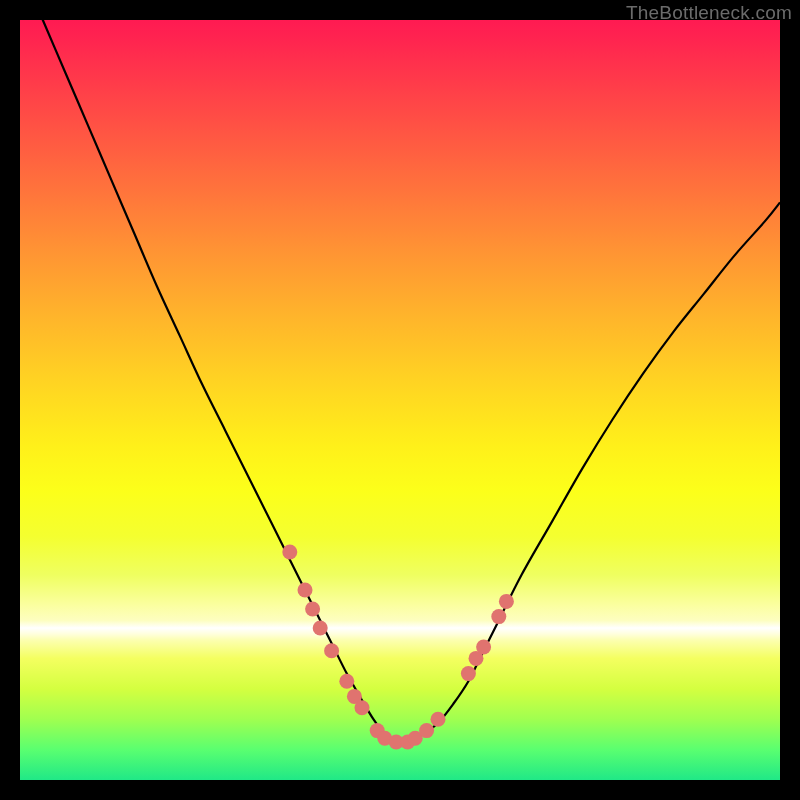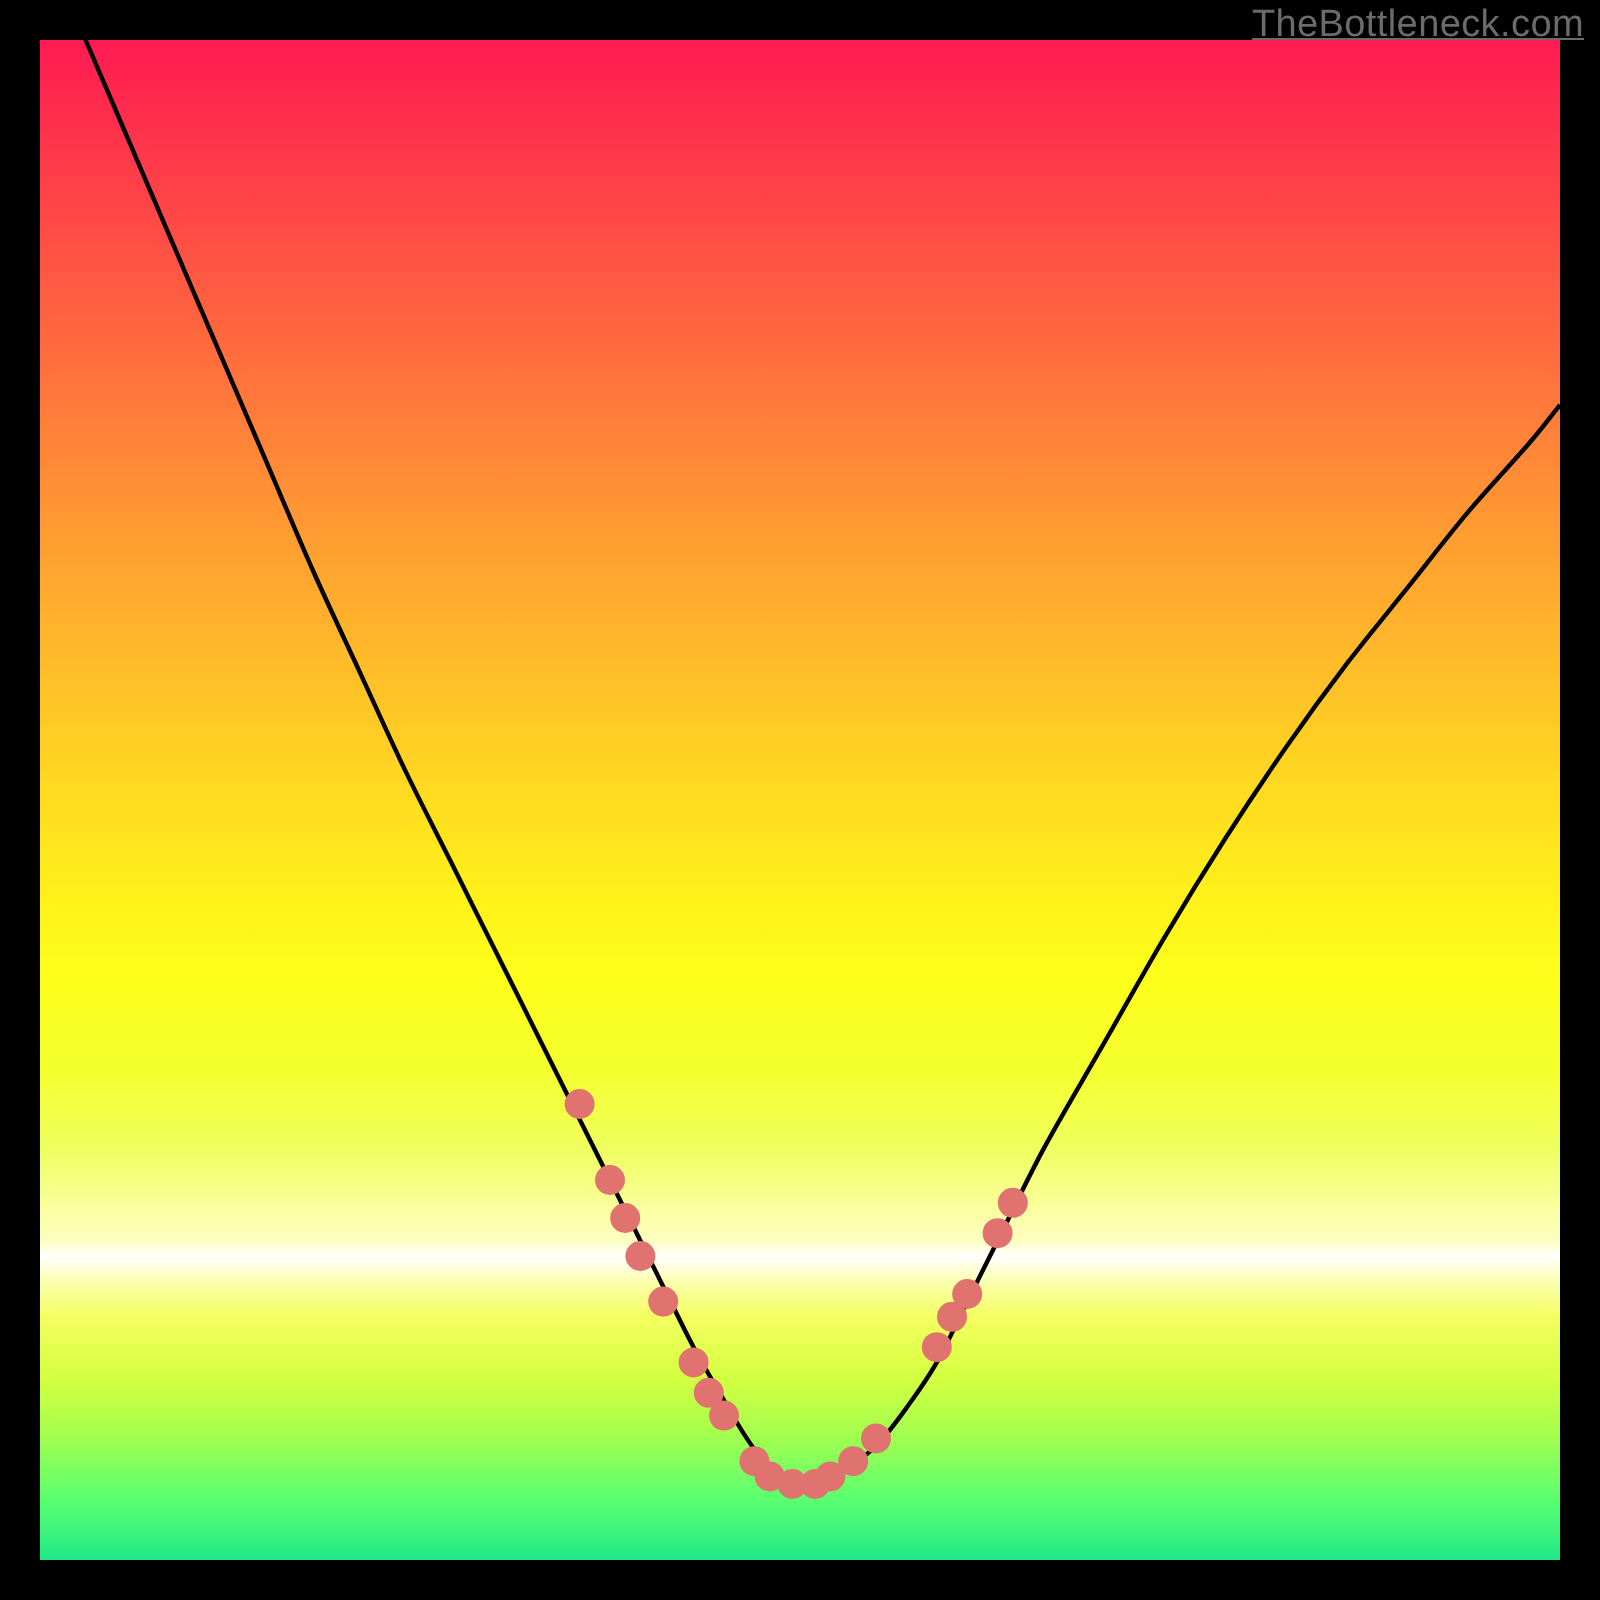--- a/index.html
+++ b/index.html
@@ -53,21 +53,20 @@
   }
   .watermark {
     position: absolute;
     top: 2px;
     right: 8px;
     color: #6b6b6b;
     font-size: 19px;
     font-weight: 500;
     letter-spacing: 0.2px;
     user-select: none;
-    text-decoration: underline;
   }
   svg.curve {
     position: absolute;
     left: 0;
     top: 0;
     width: 760px;
     height: 760px;
     overflow: visible;
   }
 </style>

